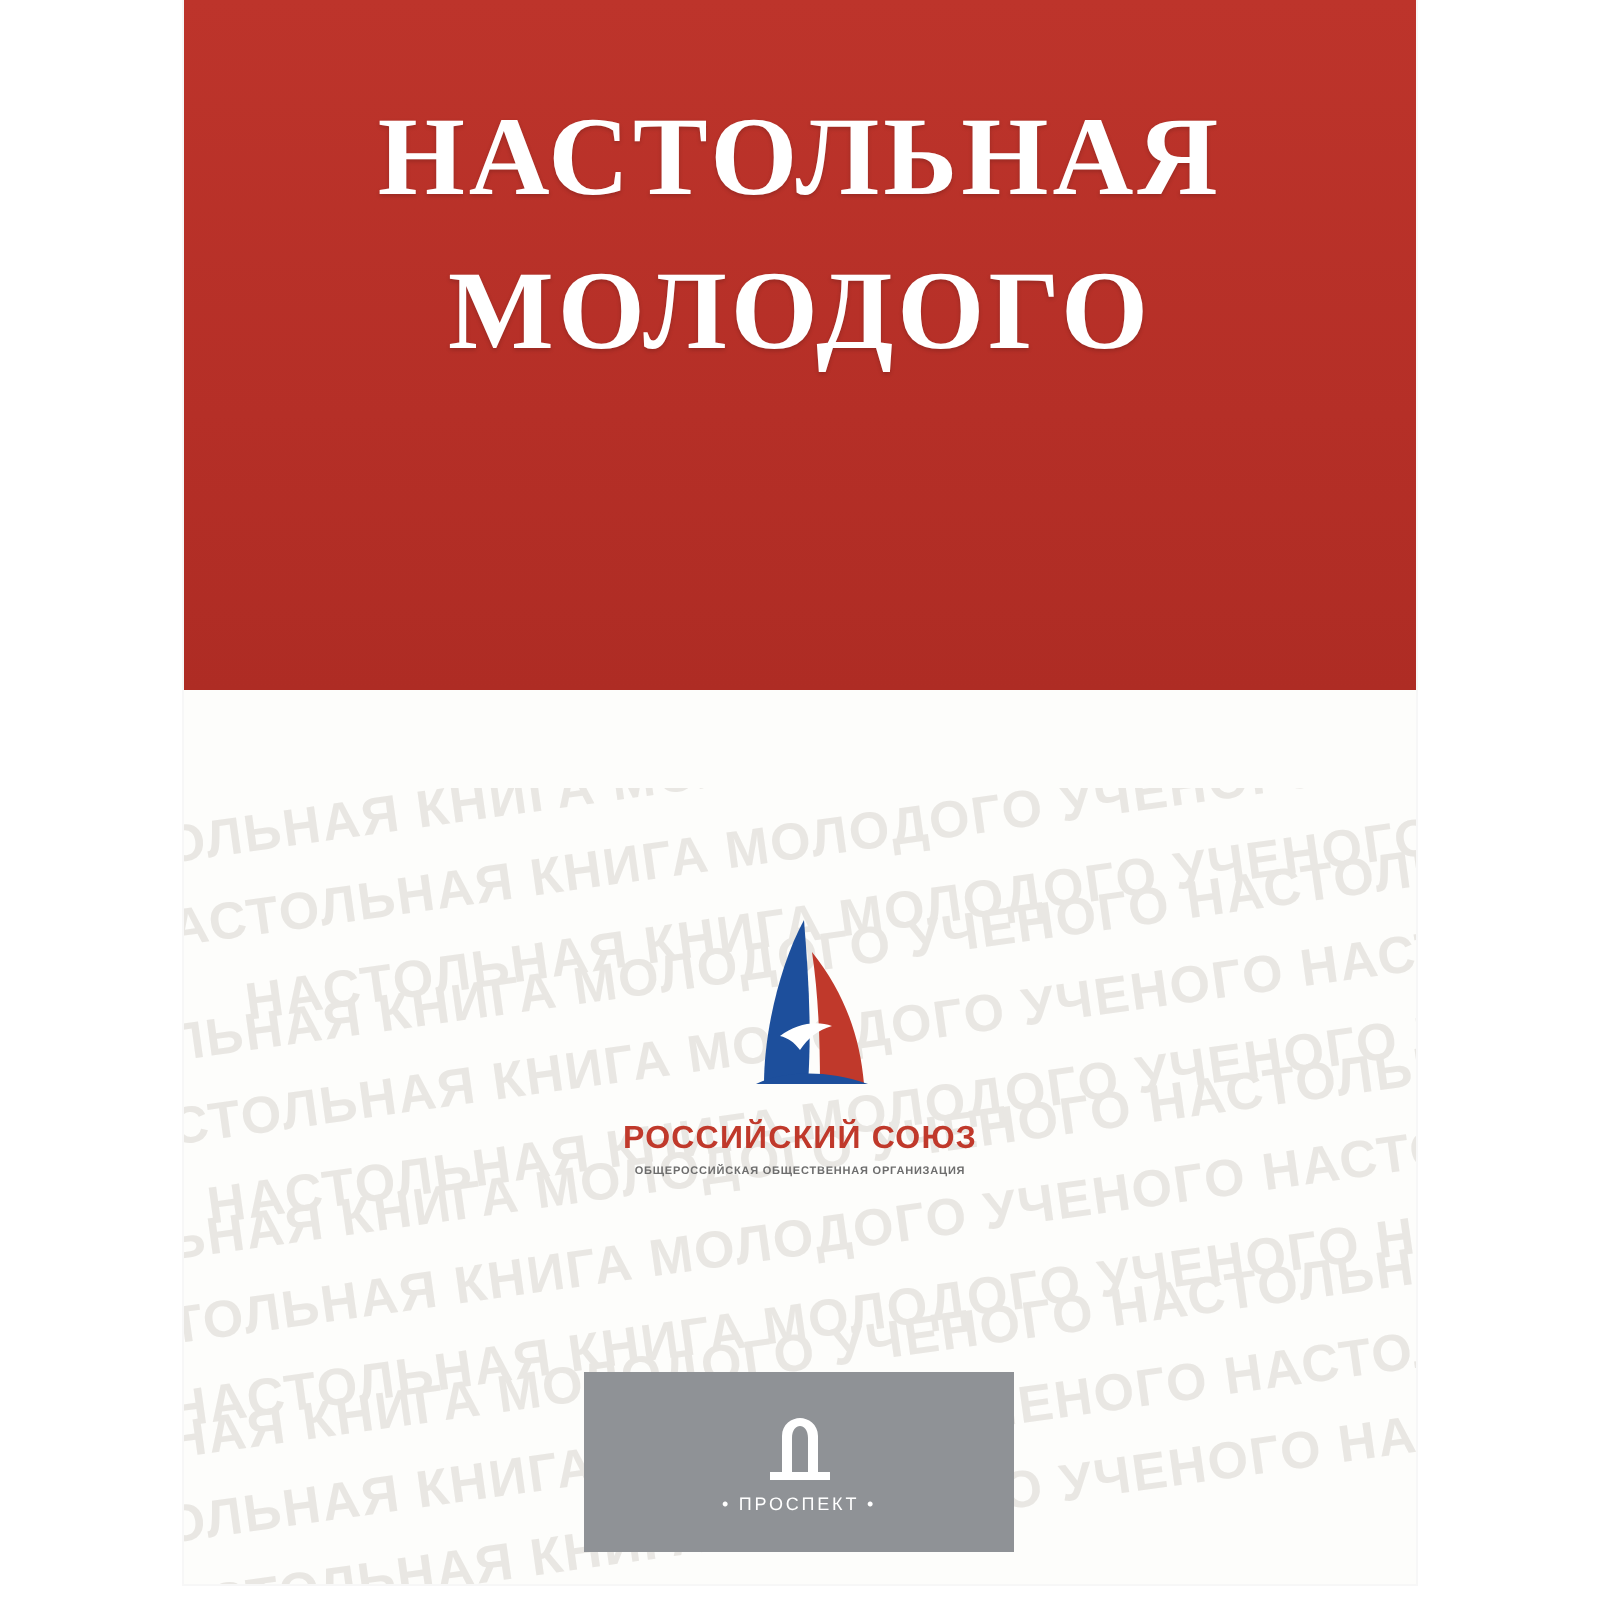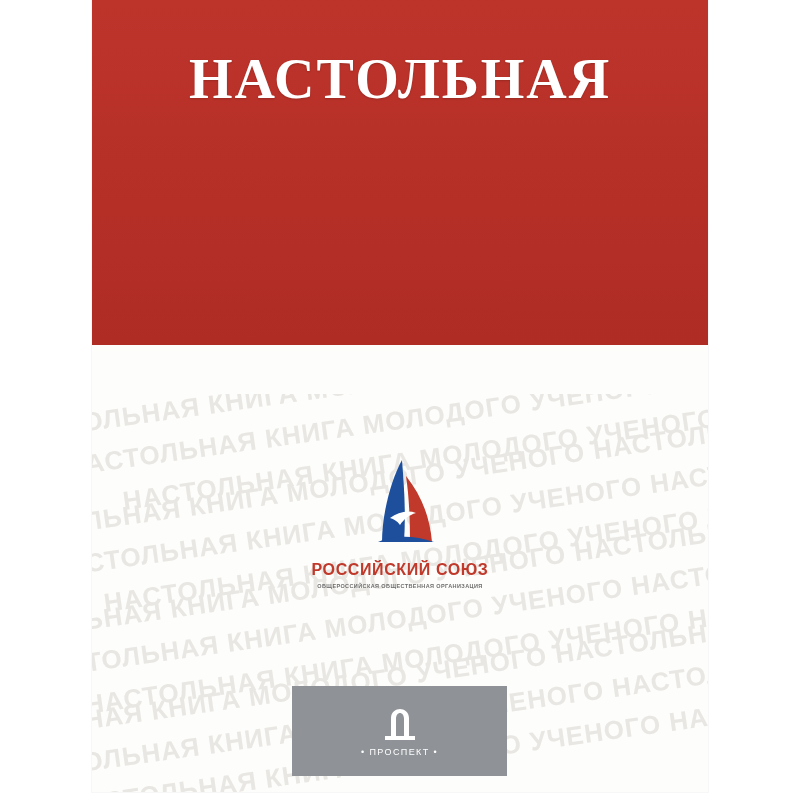--- a/index.html
+++ b/index.html
@@ -169,20 +169,21 @@
         <div class="wm-row" style="top: 262px; left: -64px; color: rgb(233, 231, 227);">НАСТОЛЬНАЯ КНИГА МОЛОДОГО УЧЕНОГО НАСТОЛЬНАЯ КНИГА МОЛОДОГО УЧЕНОГО НАСТОЛЬНАЯ КНИГА МОЛОДОГО УЧЕНОГО НАСТОЛЬНАЯ КНИГА МОЛОДОГО УЧЕНОГО НАСТОЛЬНАЯ КНИГА МОЛОДОГО УЧЕНОГО НАСТОЛЬНАЯ КНИГА МОЛОДОГО УЧЕНОГО </div>
         <div class="wm-row" style="top: 296px; left: -7px; color: rgb(233, 231, 227);">НАСТОЛЬНАЯ КНИГА МОЛОДОГО УЧЕНОГО НАСТОЛЬНАЯ КНИГА МОЛОДОГО УЧЕНОГО НАСТОЛЬНАЯ КНИГА МОЛОДОГО УЧЕНОГО НАСТОЛЬНАЯ КНИГА МОЛОДОГО УЧЕНОГО НАСТОЛЬНАЯ КНИГА МОЛОДОГО УЧЕНОГО НАСТОЛЬНАЯ КНИГА МОЛОДОГО УЧЕНОГО </div>
         <div class="wm-row" style="top: 330px; left: -140px; color: rgb(233, 231, 227);">НАСТОЛЬНАЯ КНИГА МОЛОДОГО УЧЕНОГО НАСТОЛЬНАЯ КНИГА МОЛОДОГО УЧЕНОГО НАСТОЛЬНАЯ КНИГА МОЛОДОГО УЧЕНОГО НАСТОЛЬНАЯ КНИГА МОЛОДОГО УЧЕНОГО НАСТОЛЬНАЯ КНИГА МОЛОДОГО УЧЕНОГО НАСТОЛЬНАЯ КНИГА МОЛОДОГО УЧЕНОГО </div>
         <div class="wm-row" style="top: 364px; left: -83px; color: rgb(233, 231, 227);">НАСТОЛЬНАЯ КНИГА МОЛОДОГО УЧЕНОГО НАСТОЛЬНАЯ КНИГА МОЛОДОГО УЧЕНОГО НАСТОЛЬНАЯ КНИГА МОЛОДОГО УЧЕНОГО НАСТОЛЬНАЯ КНИГА МОЛОДОГО УЧЕНОГО НАСТОЛЬНАЯ КНИГА МОЛОДОГО УЧЕНОГО НАСТОЛЬНАЯ КНИГА МОЛОДОГО УЧЕНОГО </div>
         <div class="wm-row" style="top: 398px; left: -26px; color: rgb(233, 231, 227);">НАСТОЛЬНАЯ КНИГА МОЛОДОГО УЧЕНОГО НАСТОЛЬНАЯ КНИГА МОЛОДОГО УЧЕНОГО НАСТОЛЬНАЯ КНИГА МОЛОДОГО УЧЕНОГО НАСТОЛЬНАЯ КНИГА МОЛОДОГО УЧЕНОГО НАСТОЛЬНАЯ КНИГА МОЛОДОГО УЧЕНОГО НАСТОЛЬНАЯ КНИГА МОЛОДОГО УЧЕНОГО </div>
       </div>
 
     <div class="red-banner">
       <div class="title-block">
         <div class="title-line">Настольная</div>
+        <div class="title-line">молодого</div>
       </div>
     </div>
 
     <div class="emblem">
       <div class="emblem-mark">
         <svg width="96" height="96" viewBox="0 0 96 96" xmlns="http://www.w3.org/2000/svg">
           <path d="M50 4 C52 30 54 56 52 86 L30 86 C30 60 38 26 50 4 Z" fill="#1d4f9c"></path>
           <path d="M54 20 C70 40 78 62 80 86 L58 86 C58 62 57 40 54 20 Z" fill="#c0392b"></path>
           <path d="M26 86 C38 80 60 78 82 86 Z" fill="#1d4f9c"></path>
           <path d="M38 62 C46 56 56 54 64 57 C57 59 52 63 48 69 C45 65 42 63 38 62 Z" fill="#ffffff"></path>

